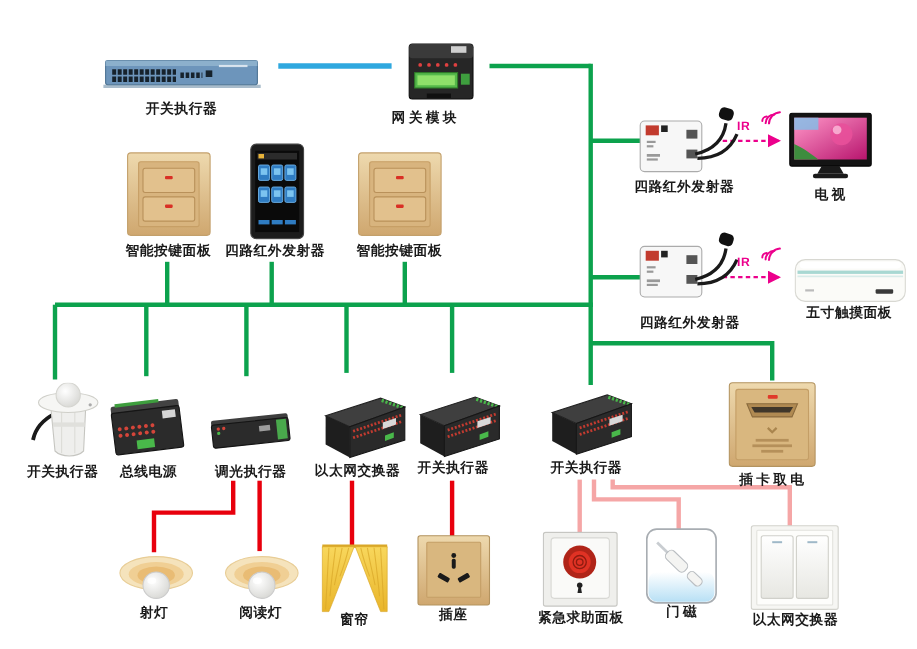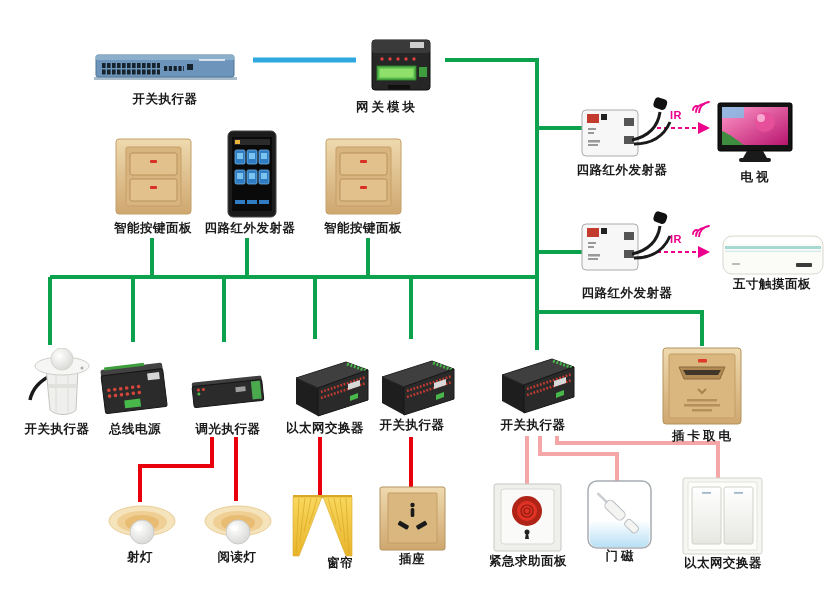--- a/index.html
+++ b/index.html
@@ -468,19 +468,19 @@
   <div class="lbl" style="left:772px;top:277px">五寸触摸面板</div>
   <div class="lbl" style="left:57px;top:422px">开关执行器</div>
   <div class="lbl" style="left:135px;top:422px">总线电源</div>
   <div class="lbl" style="left:228px;top:422px">调光执行器</div>
   <div class="lbl" style="left:325px;top:421px">以太网交换器</div>
   <div class="lbl" style="left:412px;top:418px">开关执行器</div>
   <div class="lbl" style="left:533px;top:418px">开关执行器</div>
   <div class="lbl sp" style="left:703px;top:429px">插卡取电</div>
   <div class="lbl" style="left:140px;top:550px">射灯</div>
   <div class="lbl" style="left:237px;top:550px">阅读灯</div>
-  <div class="lbl" style="left:340px;top:556px">窗帘</div>
+  <div class="lbl" style="left:322px;top:556px">窗帘</div>
   <div class="lbl" style="left:412px;top:552px">插座</div>
   <div class="lbl" style="left:528px;top:554px">紧急求助面板</div>
   <div class="lbl sp" style="left:621px;top:549px">门磁</div>
   <div class="lbl" style="left:723px;top:556px">以太网交换器</div>
 
 </div>
 
 </body></html>

